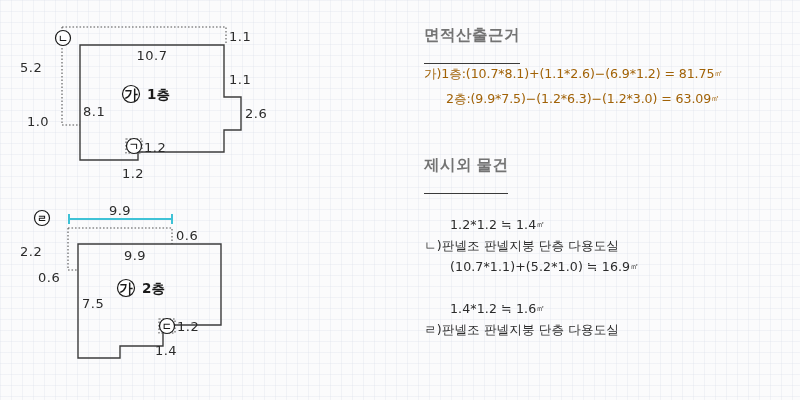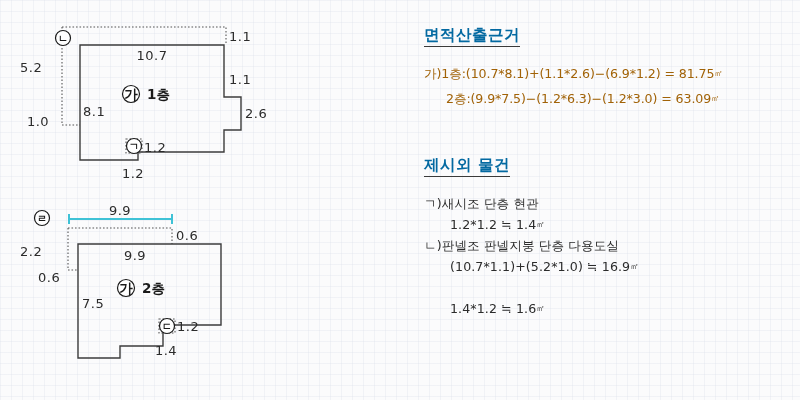--- a/index.html
+++ b/index.html
@@ -39,25 +39,26 @@
     top: 0;
     width: 390px;
     height: 400px;
   }
 
   .section-title {
     position: absolute;
     font-size: 15.5px;
     font-weight: 600;
     letter-spacing: 0.5px;
-    color: #0369a1;
+    color: #737373;
     border-bottom: 1.3px solid #3a3a3a;
-    padding-bottom: 1px;
+    padding-bottom: 18px;
     line-height: 1.2;
     white-space: nowrap;
+    font-family: Liberation Serif, serif;
   }
   #title-area { left: 14px; top: 26px; }
   #title-items { left: 14px; top: 156px; }
 
   .calc-line {
     position: absolute;
     font-size: 12.6px;
     white-space: nowrap;
     color: #a16207;
     letter-spacing: -0.1px;
@@ -207,23 +208,23 @@
   <div class="text-panel">
 
     <div class="section-title" id="title-area">면적산출근거</div>
 
     <div class="calc-line" style="left:14px; top:66px;"><span>가)1층:(10.7*8.1)+(1.1*2.6)−(6.9*1.2) = 81.75</span><span class="sup">㎡</span></div>
 
     <div class="calc-line" style="left:36px; top:91px;"><span>2층:(9.9*7.5)−(1.2*6.3)−(1.2*3.0) = 63.09</span><span class="sup">㎡</span></div>
 
     <div class="section-title" id="title-items">제시외 물건</div>
 
-    <div class="item-line" style="left:14px; top:196px;">ㄱ)새시조 단층 현관</div>
     <div class="item-line" style="left:40px; top:217px;"><span>1.2*1.2 ≒ 1.4</span><span class="sup">㎡</span></div>
 
     <div class="item-line" style="left:14px; top:238px;">ㄴ)판넬조 판넬지붕 단층 다용도실</div>
     <div class="item-line" style="left:40px; top:259px;"><span>(10.7*1.1)+(5.2*1.0) ≒ 16.9</span><span class="sup">㎡</span></div>
 
     <div class="item-line" style="left:40px; top:301px;"><span>1.4*1.2 ≒ 1.6</span><span class="sup">㎡</span></div>
 
+    <div class="item-line" style="left:14px; top:322px;">ㄹ)판넬조 판넬지붕 단층 다용도실</div>
 
   </div>
 </div>
 
 </body></html>

